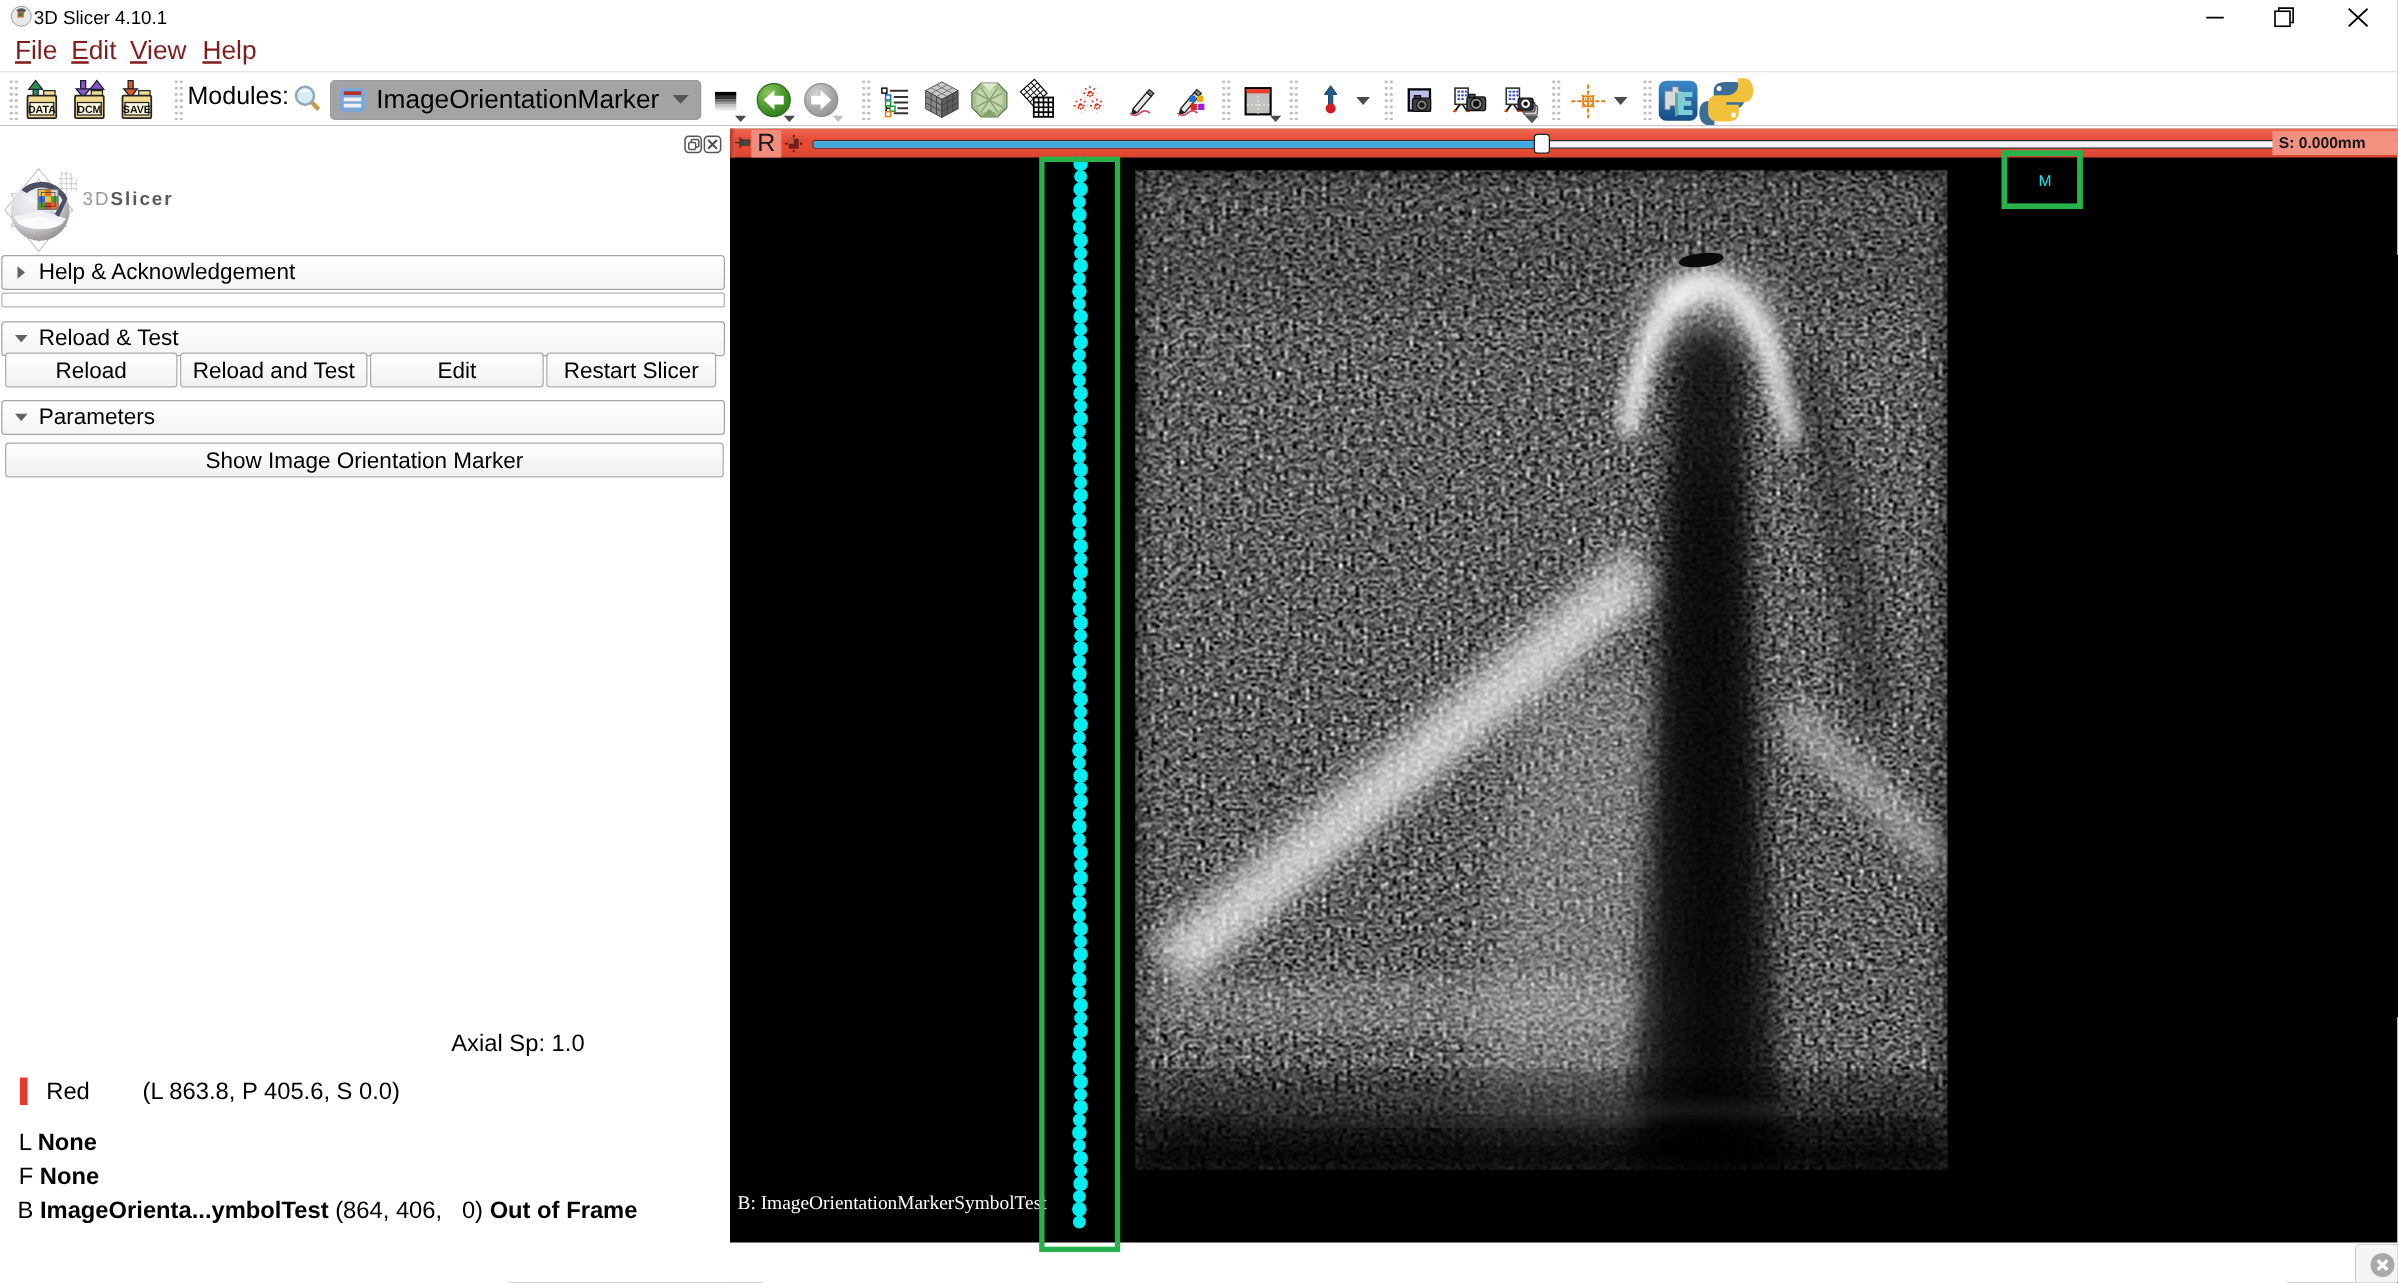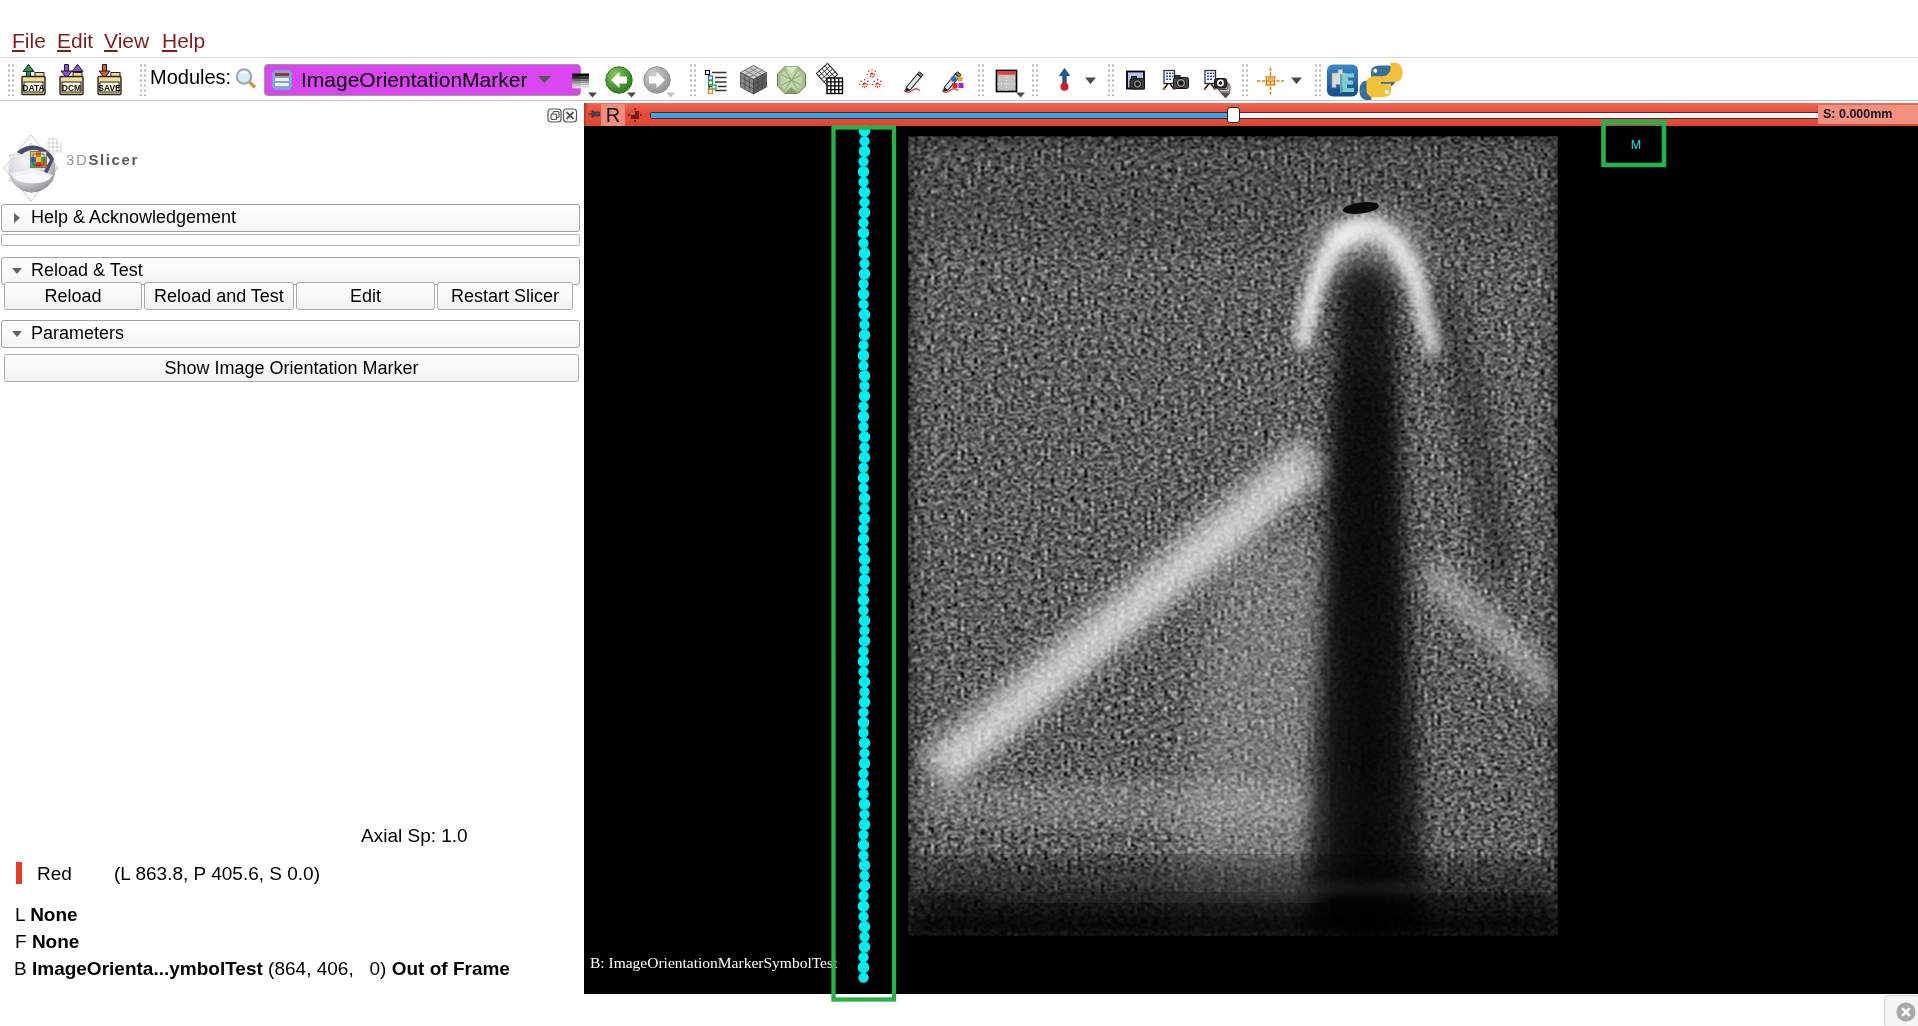--- a/index.html
+++ b/index.html
@@ -13,22 +13,22 @@
   #menubar{left:0;top:27px;width:1918px;height:30px;background:#fff;
            border-bottom:1px solid #dcdcdc;font-size:21px;color:#7f1d1d;}
   .mitem{position:absolute;top:2px;}
   
   #toolbar{left:0;top:58px;width:1918px;height:42px;background:#fff;
            border-bottom:1px solid #c9c9c9;}
   .vsep{position:absolute;width:8px;height:33px;top:5px;
         background-image:radial-gradient(circle,#b9b9b9 1px,transparent 1.3px);
         background-size:4px 5px;}
   #moduleslbl{left:150px;top:8px;font-size:20px;color:#000;}
-  #modcombo{left:264px;top:6px;width:295px;height:30px;background:#d946ef;
-            border:1px solid #9a9a9a;border-radius:4px;padding-left:20px;}
+  #modcombo{left:264px;top:6px;width:295px;height:30px;background:#a3a3a3;
+            border:1px solid #9a9a9a;border-radius:4px;}
   #modcombo span{position:absolute;left:36px;top:3px;font-size:21px;color:#000;}
   
   #panel{left:0;top:101px;width:584px;height:925px;background:#fff;}
   .chead{position:absolute;left:1px;width:577px;height:26px;background:#fbfbfb;
          border:1px solid #a3a3a3;border-radius:3px;
          background:linear-gradient(#ffffff,#f4f4f4);}
   .chead .txt{position:absolute;left:29px;top:2px;font-size:18px;color:#000;}
   .qbtn{position:absolute;height:26px;border:1px solid #ababab;border-radius:3px;
         background:linear-gradient(#fefefe,#f1f1f1);font-size:18px;color:#000;
         text-align:center;line-height:26px;}
@@ -56,20 +56,36 @@
          font-size:15.5px;}
   
   #overlay{left:0;top:0;width:1918px;height:1026px;pointer-events:none;}
   #closebtn{left:1884px;top:995px;width:34px;height:31px;border:1px solid #d0d0d0;
             border-radius:4px;background:#f5f5f5;}
 </style>
 </head>
 <body>
 <div id="win">
 
+  <div id="titlebar" class="abs">
+    <svg class="abs" style="left:8px;top:4px" width="18" height="18" viewBox="0 0 18 18">
+      <circle cx="9" cy="9" r="8" fill="#e8e8ea" stroke="#9a9aa2" stroke-width="0.8"></circle>
+      <path d="M5 4 A7 7 0 0 1 13 4 L9 9 Z" fill="#55555f"></path>
+      <path d="M6 6 L11 5 L11 10 L6 10 Z" fill="#c96a2a"></path>
+      <path d="M7 6.5 L10 6 L10 9 L7 9 Z" fill="#3a7a3a"></path>
+    </svg>
+    <div id="titletext" class="abs">3D Slicer 4.10.1</div>
+
+    <svg class="abs" style="left:1755px;top:0" width="163" height="27" viewBox="0 0 163 27">
+      <line x1="10" y1="14" x2="24" y2="14" stroke="#000" stroke-width="1.4"></line>
+      <rect x="65" y="9" width="12" height="12" fill="none" stroke="#000" stroke-width="1.3"></rect>
+      <path d="M68 9 V6.5 h11.5 v11.5 h-2.5" fill="none" stroke="#000" stroke-width="1.3"></path>
+      <path d="M124 7 L139 21 M139 7 L124 21" stroke="#000" stroke-width="1.4"></path>
+    </svg>
+  </div>
 
   <div id="menubar" class="abs">
     <span class="mitem" style="left:12px"><u>F</u>ile</span>
     <span class="mitem" style="left:57px"><u>E</u>dit</span>
     <span class="mitem" style="left:104px"><u>V</u>iew</span>
     <span class="mitem" style="left:162px"><u>H</u>elp</span>
   </div>
 
   <div id="toolbar" class="abs">
     <div class="vsep" style="left:7px"></div>

